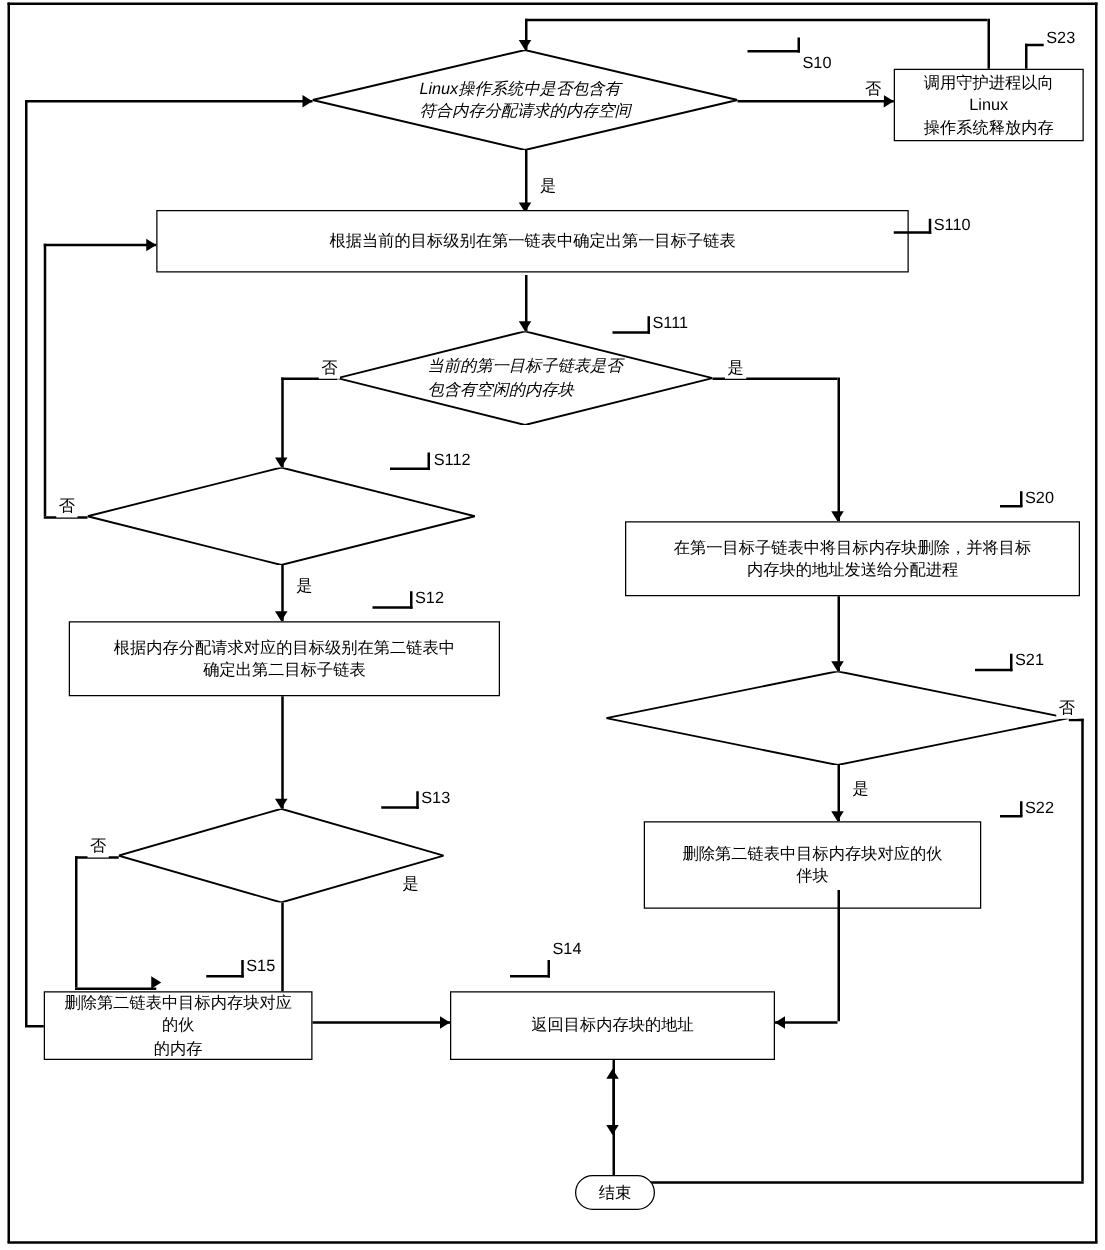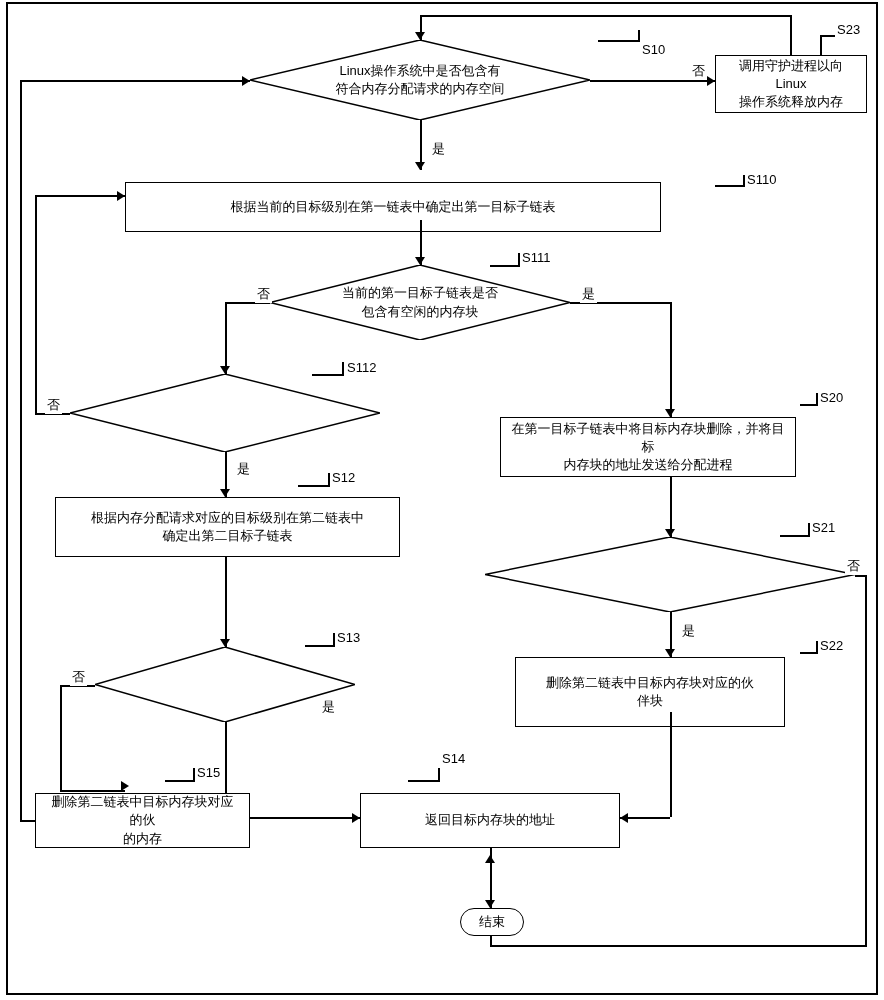--- a/index.html
+++ b/index.html
@@ -30,24 +30,24 @@
     align-items: center;
     justify-content: center;
   }
   .diamond svg {
     position: absolute;
     top: 0; left: 0;
     width: 100%; height: 100%;
   }
   .diamond .dtext {
     position: relative;
-    text-align: center;
     padding: 0 20px;
     line-height: 1.4;
     z-index: 1;
+    font-style: italic;
   }
   .label {
     position: absolute;
     font-size: 13px;
     background: #fff;
     padding: 0 2px;
   }
   .terminator {
     position: absolute;
     border: 1.5px solid #000;
@@ -121,21 +121,21 @@
 
 <div class="line" style="left:790px; top:15px; width:1.5px; height:40px"></div>
 <div class="line" style="left:420px; top:15px; width:370px; height:1.5px"></div>
 <div class="line" style="left:420px; top:15px; width:1.5px; height:25px"></div>
 <div class="arrow-down" style="left:415px; top:32px"></div>
 
 <div class="line" style="left:420px; top:120px; width:1.5px; height:50px"></div>
 <div class="arrow-down" style="left:415px; top:162px"></div>
 <div class="label" style="left:430px; top:140px">是</div>
 
-<div class="box" style="left:125px; top:182px; width:536px; height:50px">
+<div class="box" style="left:125px; top:168px; width:602px; height:50px">
   <span>根据当前的目标级别在第一链表中确定出第一目标子链表</span>
 </div>
 <div class="label" style="left:745px; top:172px">S110</div>
 <div class="line" style="left:715px; top:185px; width:30px; height:1.5px"></div>
 <div class="line" style="left:743px; top:175px; width:1.5px; height:12px"></div>
 
 <div class="line" style="left:420px; top:220px; width:1.5px; height:45px"></div>
 <div class="arrow-down" style="left:415px; top:257px"></div>
 
 <div class="diamond" style="left:270px; top:265px; width:300px; height:75px">
@@ -171,21 +171,21 @@
 <div class="line" style="left:35px; top:413px; width:35px; height:1.5px"></div>
 <div class="line" style="left:35px; top:195px; width:1.5px; height:218px"></div>
 <div class="line" style="left:35px; top:195px; width:90px; height:1.5px"></div>
 <div class="arrow-right" style="left:117px; top:191px"></div>
 <div class="label" style="left:45px; top:396px">否</div>
 
 <div class="line" style="left:225px; top:452px; width:1.5px; height:45px"></div>
 <div class="arrow-down" style="left:220px; top:489px"></div>
 <div class="label" style="left:235px; top:460px">是</div>
 
-<div class="box" style="left:500px; top:417px; width:296px; height:60px">
+<div class="box" style="left:500px; top:417px; width:364px; height:60px">
   <span style="white-space:pre-line">在第一目标子链表中将目标内存块删除，并将目标
 内存块的地址发送给分配进程</span>
 </div>
 <div class="label" style="left:818px; top:390px">S20</div>
 <div class="line" style="left:800px; top:404px; width:18px; height:1.5px"></div>
 <div class="line" style="left:816px; top:393px; width:1.5px; height:12px"></div>
 
 <div class="line" style="left:670px; top:477px; width:1.5px; height:60px"></div>
 <div class="arrow-down" style="left:665px; top:529px"></div>
 
@@ -268,15 +268,15 @@
 <div class="box" style="left:360px; top:793px; width:260px; height:55px">
   <span>返回目标内存块的地址</span>
 </div>
 <div class="label" style="left:440px; top:751px">S14</div>
 <div class="line" style="left:408px; top:780px; width:32px; height:1.5px"></div>
 <div class="line" style="left:438px; top:768px; width:1.5px; height:14px"></div>
 
 <div class="line" style="left:490px; top:848px; width:1.5px; height:60px"></div>
 <div class="arrow-down" style="left:485px; top:900px"></div>
 
-<div class="terminator" style="left:460px; top:908px">
+<div class="terminator" style="left:460px; top:940px">
   <span>结束</span>
 </div>
 
 </body></html>

